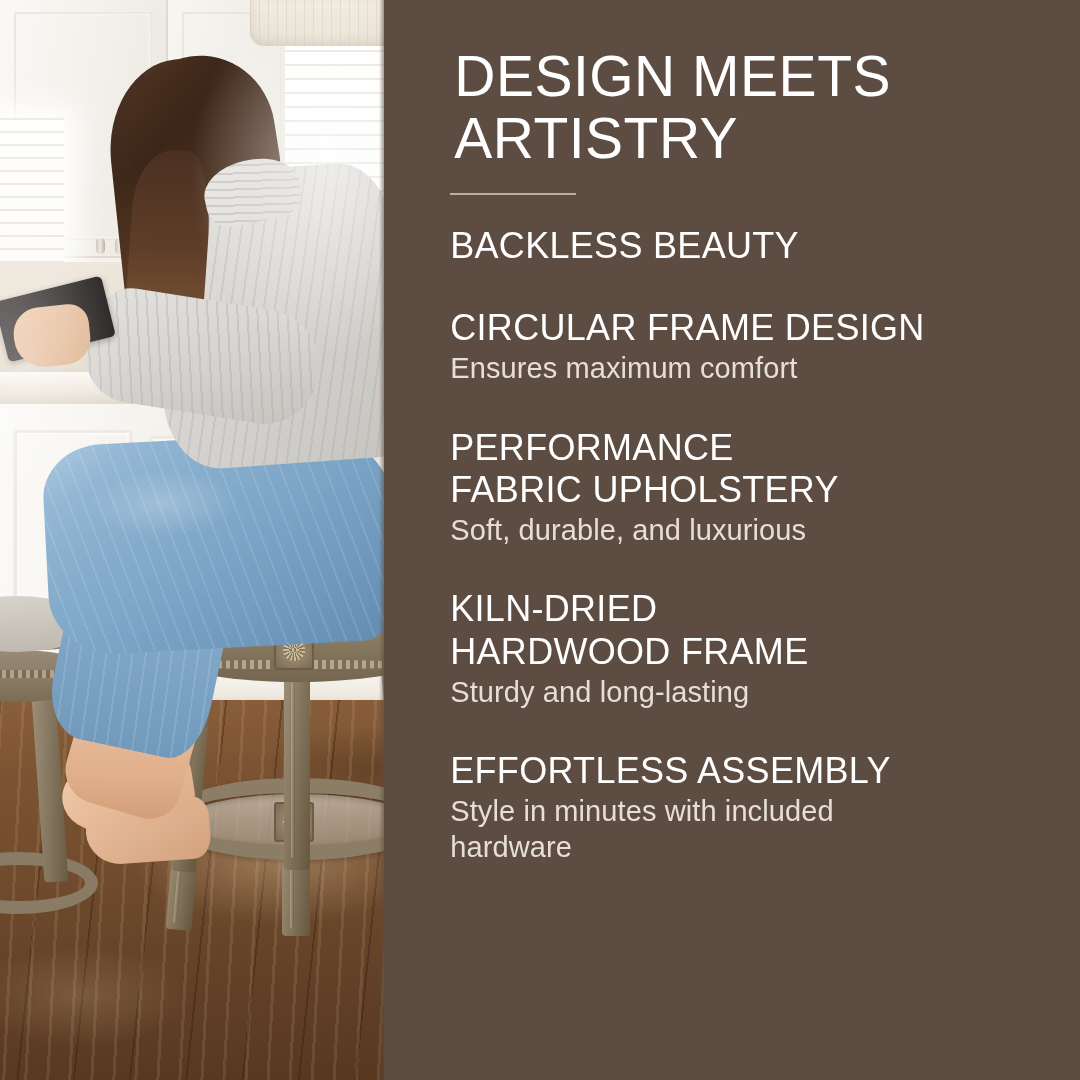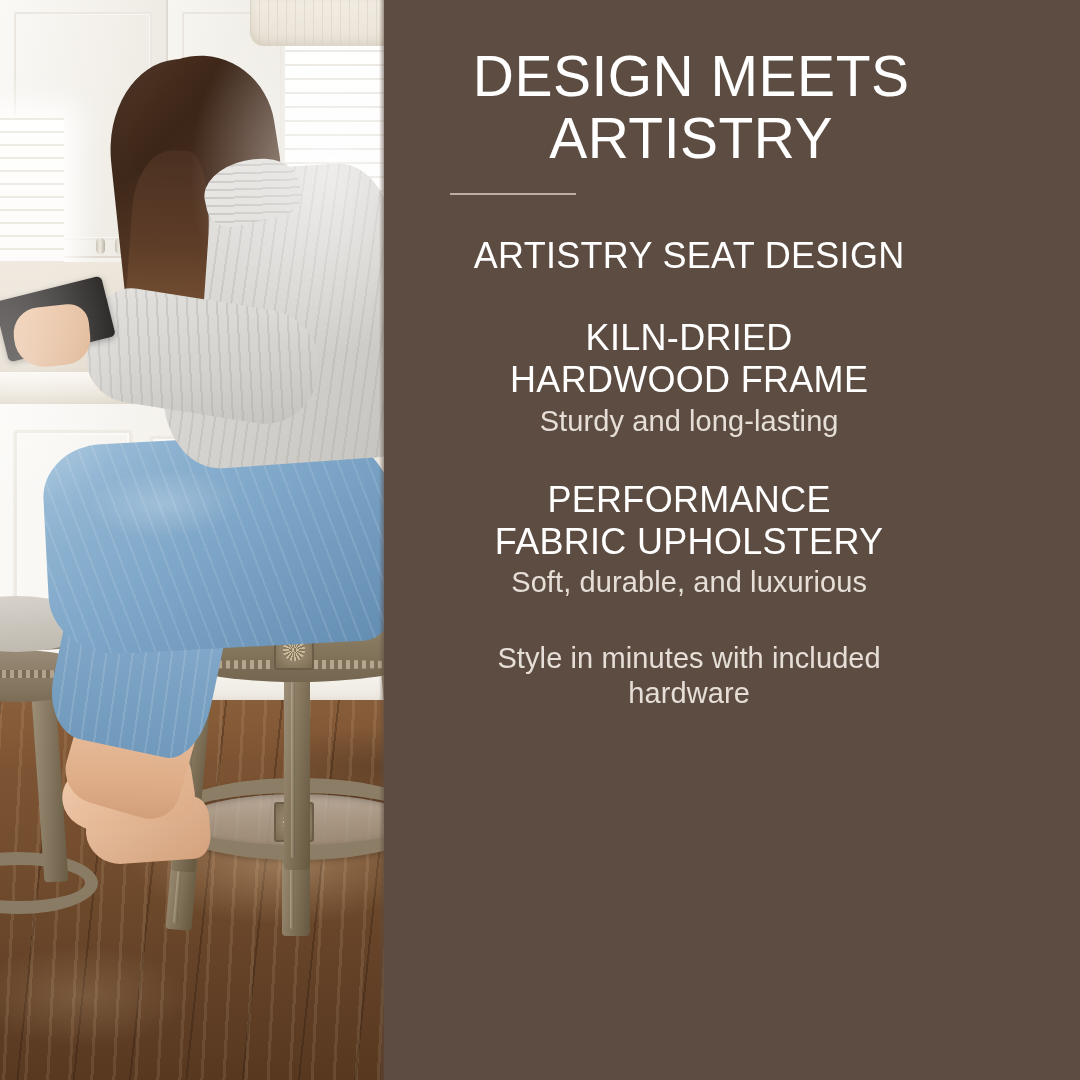--- a/index.html
+++ b/index.html
@@ -1,19 +1,19 @@
 <!DOCTYPE html>
 <html><head>
 <meta charset="utf-8">
 <style>
   * { margin:0; padding:0; box-sizing:border-box; }
   html,body { width:1080px; height:1080px; overflow:hidden; background:#5d4c41; }
   body { font-family:"Liberation Sans", sans-serif; }
 
-  #page { position:relative; width:928px; height:1080px; display:flex;text-align:center; }
+  #page { position:relative; width:928px; height:1080px; display:flex; }
 
   
   .photo-panel {
     position:relative; width:452px; height:1080px; overflow:hidden;
     background:#f3efe9;
   }
   
   .wall {
     position:absolute; left:0; top:0; width:452px; height:1080px;
     background:
@@ -546,38 +546,41 @@
   <div class="content-panel">
 
     <h1 class="headline">DESIGN MEETS
 ARTISTRY</h1>
 
     <div class="divider"></div>
 
     <div class="features">
 
       <div class="feature f-gap-lg">
+        <div class="feature-title">BACKLESS BEAUTY</div>
       </div>
 
       <div class="feature f-gap-lg">
-        <div class="feature-title">ARTISTRY SEAT DESIGN</div>
+        <div class="feature-title">CIRCULAR FRAME DESIGN</div>
+        <div class="feature-sub">Ensures maximum comfort</div>
+      </div>
+
+      <div class="feature f-gap-lg">
+        <div class="feature-title">PERFORMANCE
+FABRIC UPHOLSTERY</div>
+        <div class="feature-sub">Soft, durable, and luxurious</div>
       </div>
 
       <div class="feature f-gap-lg">
         <div class="feature-title">KILN-DRIED
 HARDWOOD FRAME</div>
         <div class="feature-sub">Sturdy and long-lasting</div>
       </div>
 
-      <div class="feature f-gap-lg">
-        <div class="feature-title">PERFORMANCE
-FABRIC UPHOLSTERY</div>
-        <div class="feature-sub">Soft, durable, and luxurious</div>
-      </div>
-
       <div class="feature">
+        <div class="feature-title">EFFORTLESS ASSEMBLY</div>
         <div class="feature-sub">Style in minutes with included
 hardware</div>
       </div>
 
     </div>
   </div>
 </div>
 
 </body></html>

